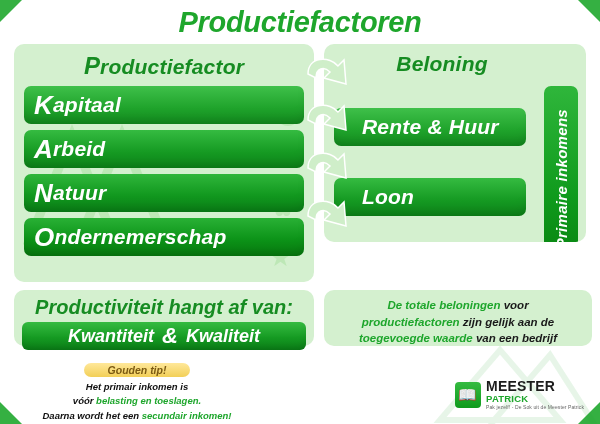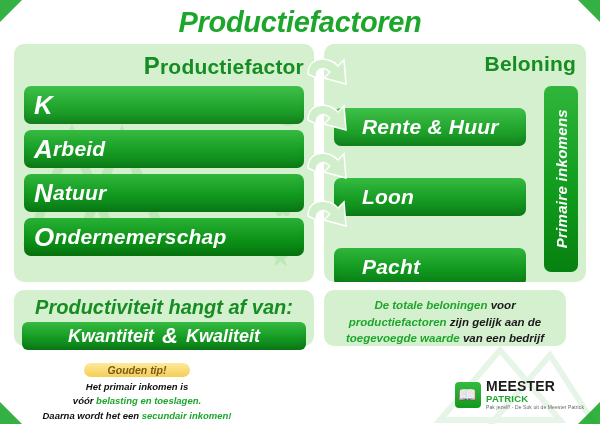--- a/index.html
+++ b/index.html
@@ -56,33 +56,33 @@
 
   
   .panel {
     position: absolute;
     background: #d4f0cf;
     border-radius: 10px;
     z-index: 2;
     overflow: hidden;
   }
   .panel-left  { left: 14px;  top: 44px; width: 300px; height: 238px; }
-  .panel-right { left: 324px; top: 44px; width: 262px; height: 238px; }
+  .panel-right { left: 324px; top: 44px; width: 262px; height: 198px; }
 
   .panel-inner { position: relative; z-index: 3; padding: 8px 10px 10px 10px; height: 100%; }
 
   
   .wm {
     position: absolute; color: #b9e6b2; opacity: .85; z-index: 1;
     font-weight: bold; font-family: "DejaVu Sans", sans-serif;
   }
 
   .panel-head {
-    text-align: right;
-    font-size: 21px; font-weight: bold; 
+    text-align: center;
+    font-size: 21px; font-weight: bold; font-style: italic;
     color: #168c22;
     margin-bottom: 6px;
     letter-spacing: 0.2px;
   }
   .panel-head .cap { font-size: 24px; }
 
   .bar {
     position: relative;
     height: 38px;
     border-radius: 7px;
@@ -126,21 +126,21 @@
   .arrows { position: absolute; left: 300px; top: 44px; width: 60px; height: 238px; z-index: 6; }
 
   
   .bottom-box {
     position: absolute;
     background: #d4f0cf;
     border-radius: 10px;
     z-index: 2;
   }
   .bb-left  { left: 14px;  top: 290px; width: 300px; height: 56px; padding: 6px 8px; }
-  .bb-right { left: 324px; top: 290px; width: 242px; height: 56px; padding: 7px 10px; }
+  .bb-right { left: 324px; top: 290px; width: 268px; height: 56px; padding: 7px 10px; }
 
   .bb-title {
     text-align: center; font-size: 20px; font-weight: bold; font-style: italic;
     color: #168c22; margin-bottom: 3px;
   }
   .kk-bar {
     height: 28px; border-radius: 6px;
     background: linear-gradient(180deg,#35bb41 0%, #169b23 55%, #0b8718 100%);
     color: #fff; display: flex; align-items: center; justify-content: center;
     font-size: 18px; font-weight: bold; font-style: italic;
@@ -211,20 +211,21 @@
     <path d="M55 150 L100 40 L145 150" fill="none" stroke="#b9e6b2" stroke-width="9"></path>
   </svg>
 
   <div class="panel-inner">
     <div class="panel-head">
       <span class="cap">P</span><span>roductiefactor</span>
     </div>
 
     <div class="bar bar-g1">
       <span class="cap">K</span>
+        <span>apitaal</span>
     </div>
     <div class="bar bar-g2">
       <span class="cap">A</span>
         <span>rbeid</span>
     </div>
     <div class="bar bar-g3">
       <span class="cap">N</span>
         <span>atuur</span>
     </div>
     <div class="bar bar-g4">

